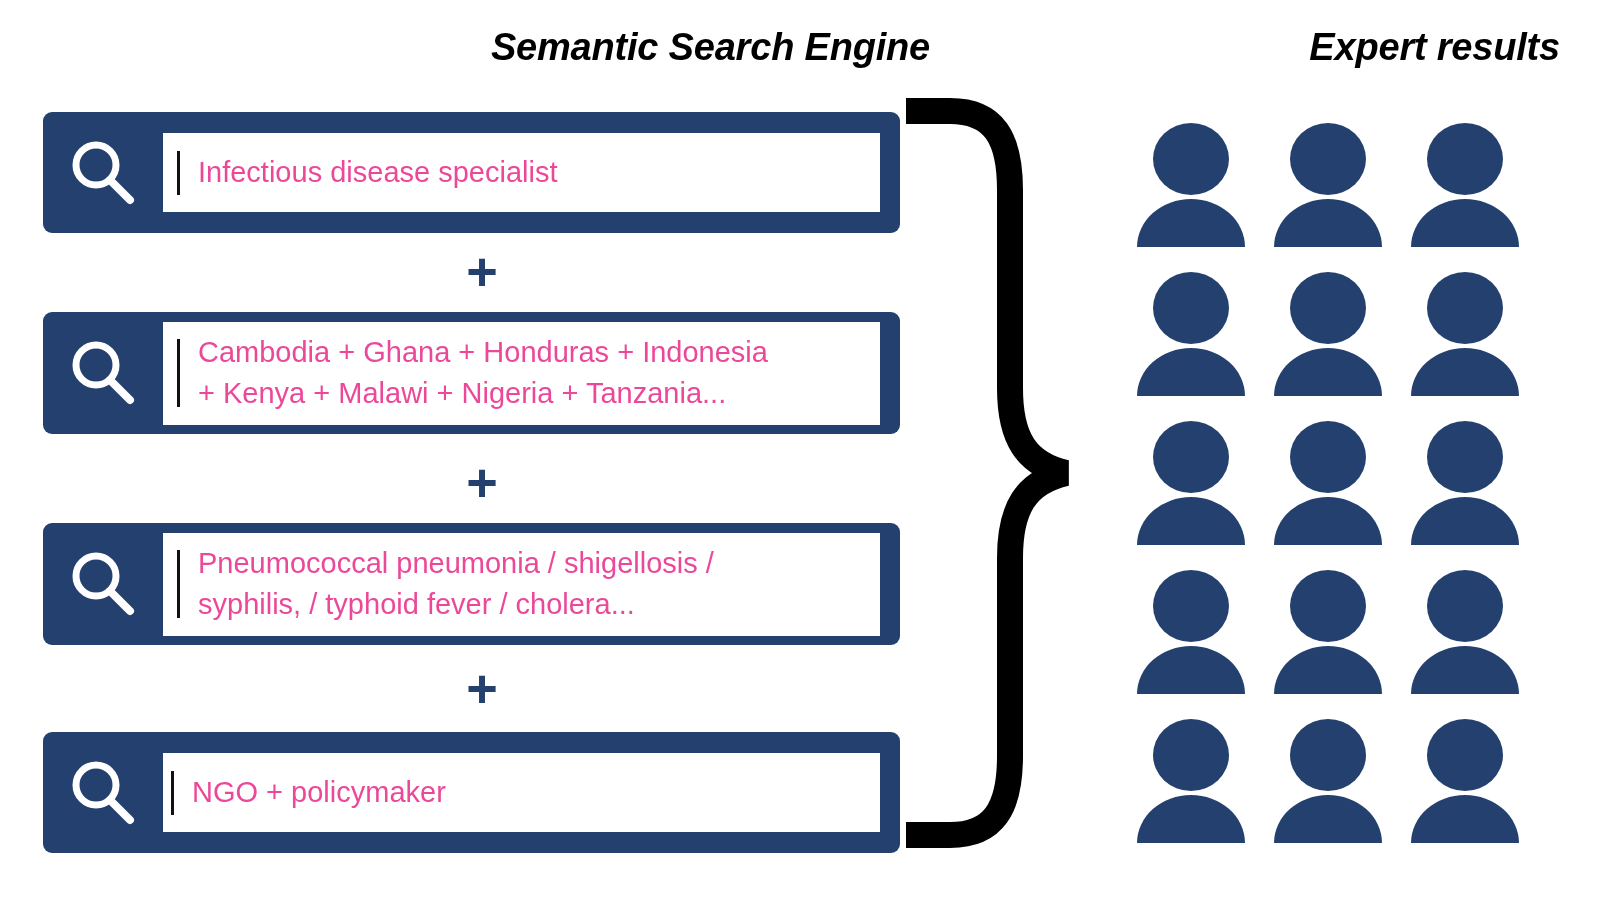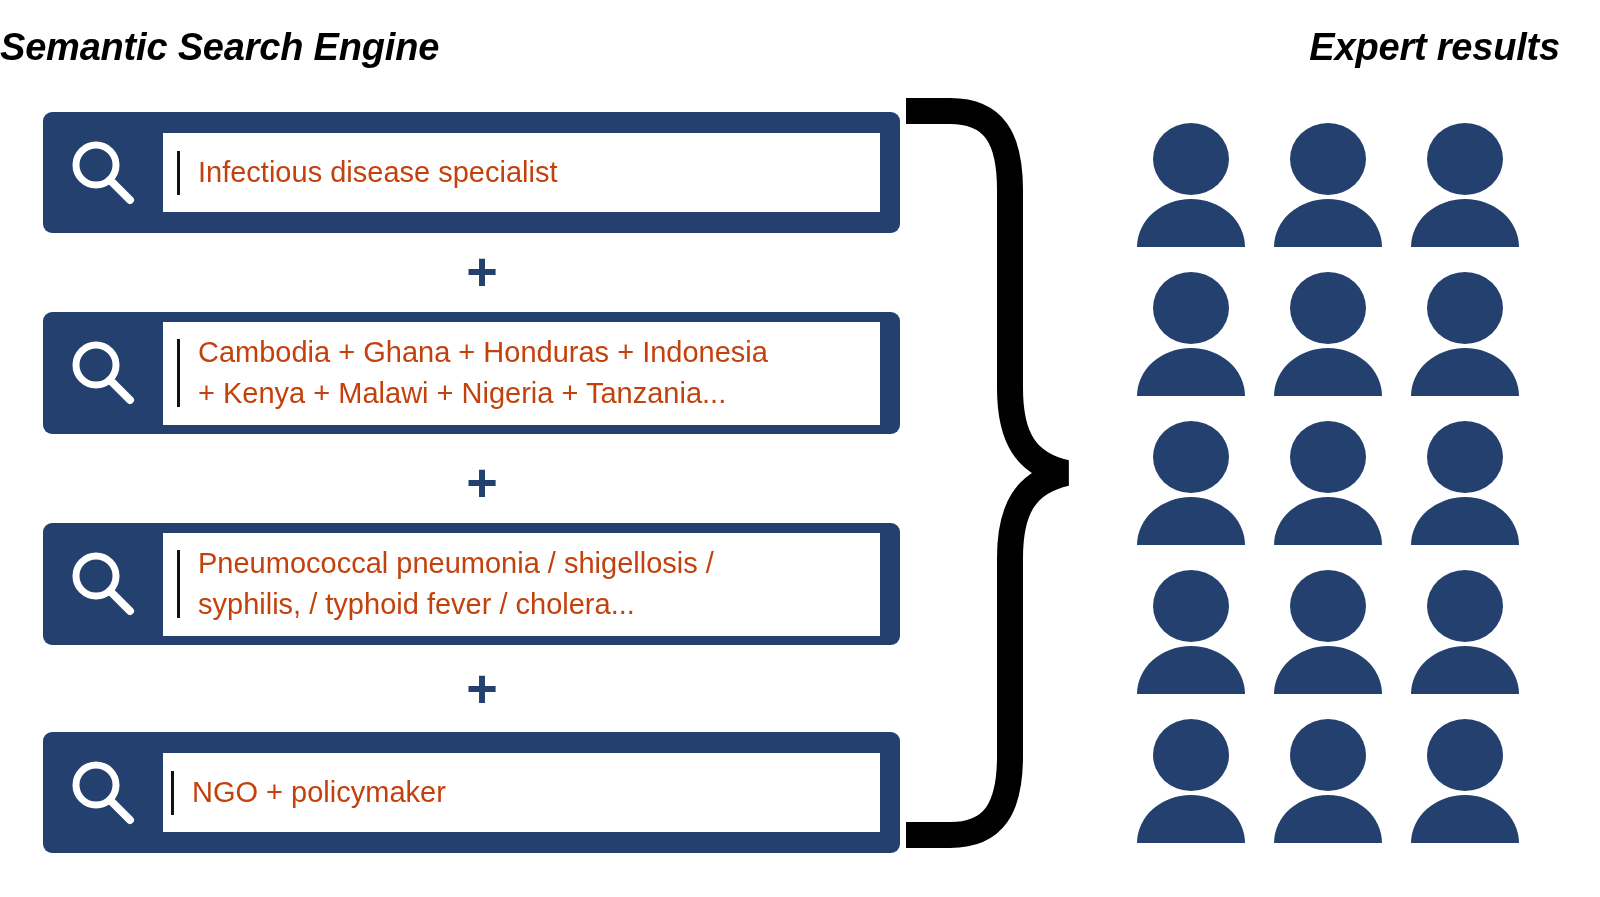--- a/index.html
+++ b/index.html
@@ -19,21 +19,21 @@
   
   .title {
     position: absolute;
     font-weight: bold;
     font-style: italic;
     font-size: 38px;
     color: #000000;
     white-space: nowrap;
     letter-spacing: -0.2px;
   }
-  #title-left  { left: 0;    top: 26px; width: 930px; text-align: left; }
+  #title-left  { left: 0;    top: 26px; width: 930px; text-align: right; }
   #title-right { left: 1090px; top: 26px; width: 470px; text-align: right; }
 
   
   .search-bar {
     position: absolute;
     left: 43px;
     background: #24406E;
     border-radius: 9px;
     box-sizing: border-box;
     display: flex;
@@ -57,21 +57,21 @@
   .caret {
     display: inline-block;
     width: 3px;
     background: #111111;
     flex: 0 0 3px;
     margin-right: 18px;
   }
   .query-text {
     font-size: 29px;
     line-height: 1.42;
-    color: #c2410c;
+    color: #ec4899;
     font-family: "Liberation Sans", sans-serif;
     white-space: pre-line;
   }
 
   
   #bar-1 { top: 112px; width: 857px; height: 121px; }
   #bar-1 .search-field { height: 79px; margin-right: 20px; }
   #bar-2 { top: 312px; width: 857px; height: 122px; }
   #bar-2 .search-field { height: 103px; margin-right: 20px; }
   #bar-3 { top: 523px; width: 857px; height: 122px; justify-content: center; }

